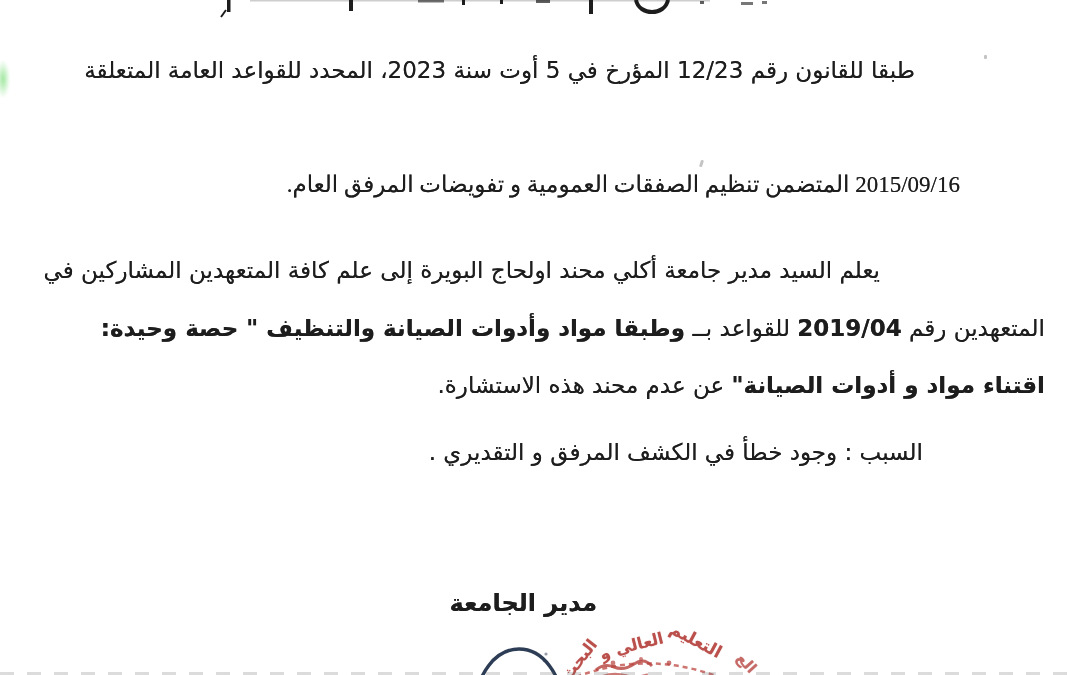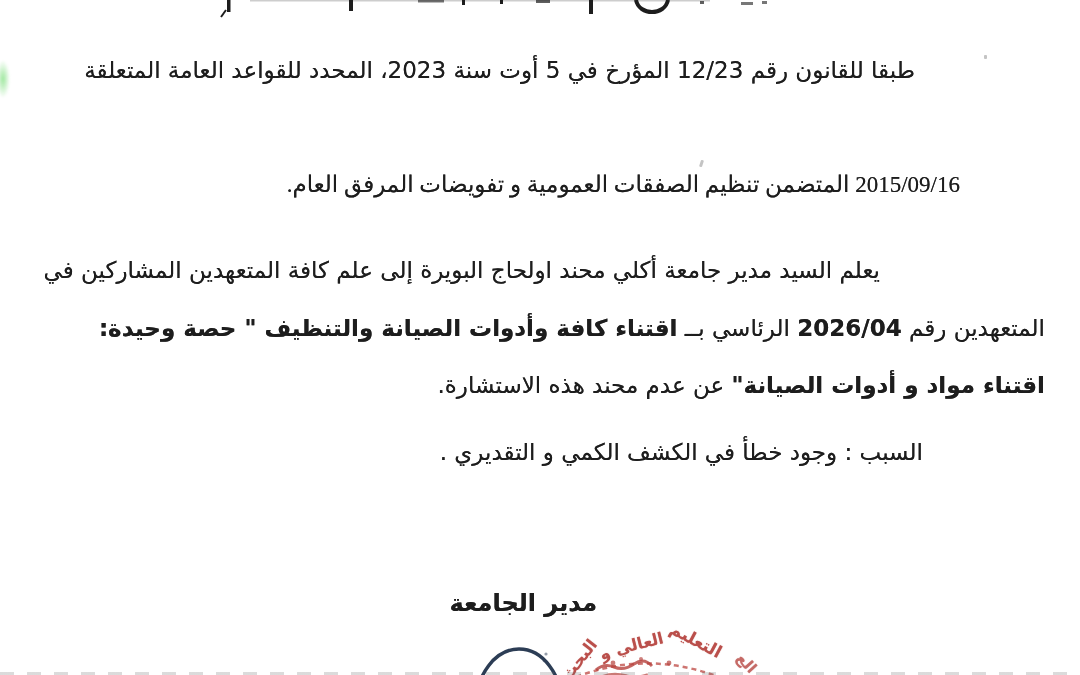--- a/index.html
+++ b/index.html
@@ -74,23 +74,23 @@
     <rect x="762" y="1" width="5" height="3" fill="#1d1d1d" opacity="0.6"></rect>
   </svg>
 
   <div class="smudge"></div>
   <div class="speck speck1"></div>
   <div class="speck speck2"></div>
 
   <div class="line l1"><span>طبقا للقانون رقم 12/23 المؤرخ في 5 أوت سنة 2023، المحدد للقواعد العامة المتعلقة</span></div>
   <div class="line l3"><span>2015/09/16 المتضمن تنظيم الصفقات العمومية و تفويضات المرفق العام.</span></div>
   <div class="line l4"><span>يعلم السيد مدير جامعة أكلي محند اولحاج البويرة إلى علم كافة المتعهدين المشاركين في</span></div>
-  <div class="line l5"><span>المتعهدين رقم </span><span class="b">2026/04</span><span> الرئاسي بــ </span><span class="b">اقتناء كافة وأدوات الصيانة والتنظيف " حصة وحيدة:</span></div>
+  <div class="line l5"><span>المتعهدين رقم </span><span class="b">2019/04</span><span> للقواعد بــ </span><span class="b">وطبقا مواد وأدوات الصيانة والتنظيف " حصة وحيدة:</span></div>
   <div class="line l6"><span class="b">اقتناء مواد و أدوات الصيانة"</span><span> عن عدم محند هذه الاستشارة.</span></div>
-  <div class="line l7"><span>السبب : وجود خطأ في الكشف الكمي و التقديري .</span></div>
+  <div class="line l7"><span>السبب : وجود خطأ في الكشف المرفق و التقديري .</span></div>
 
   <div class="sig-title">مدير الجامعة</div>
 
   <svg class="artifacts-svg" style="top:0;" width="1080" height="675" viewBox="0 0 1080 675">
     <g>
       <ellipse cx="519" cy="706" rx="43" ry="57" fill="none" stroke="#2c3d55" stroke-width="3.5"></ellipse>
       <circle cx="546" cy="654" r="1.6" fill="#2c3d55" opacity="0.5"></circle>
       <circle cx="544" cy="661" r="1.3" fill="#2c3d55" opacity="0.4"></circle>
     </g>
     <g stroke="#c0524d" fill="none">

